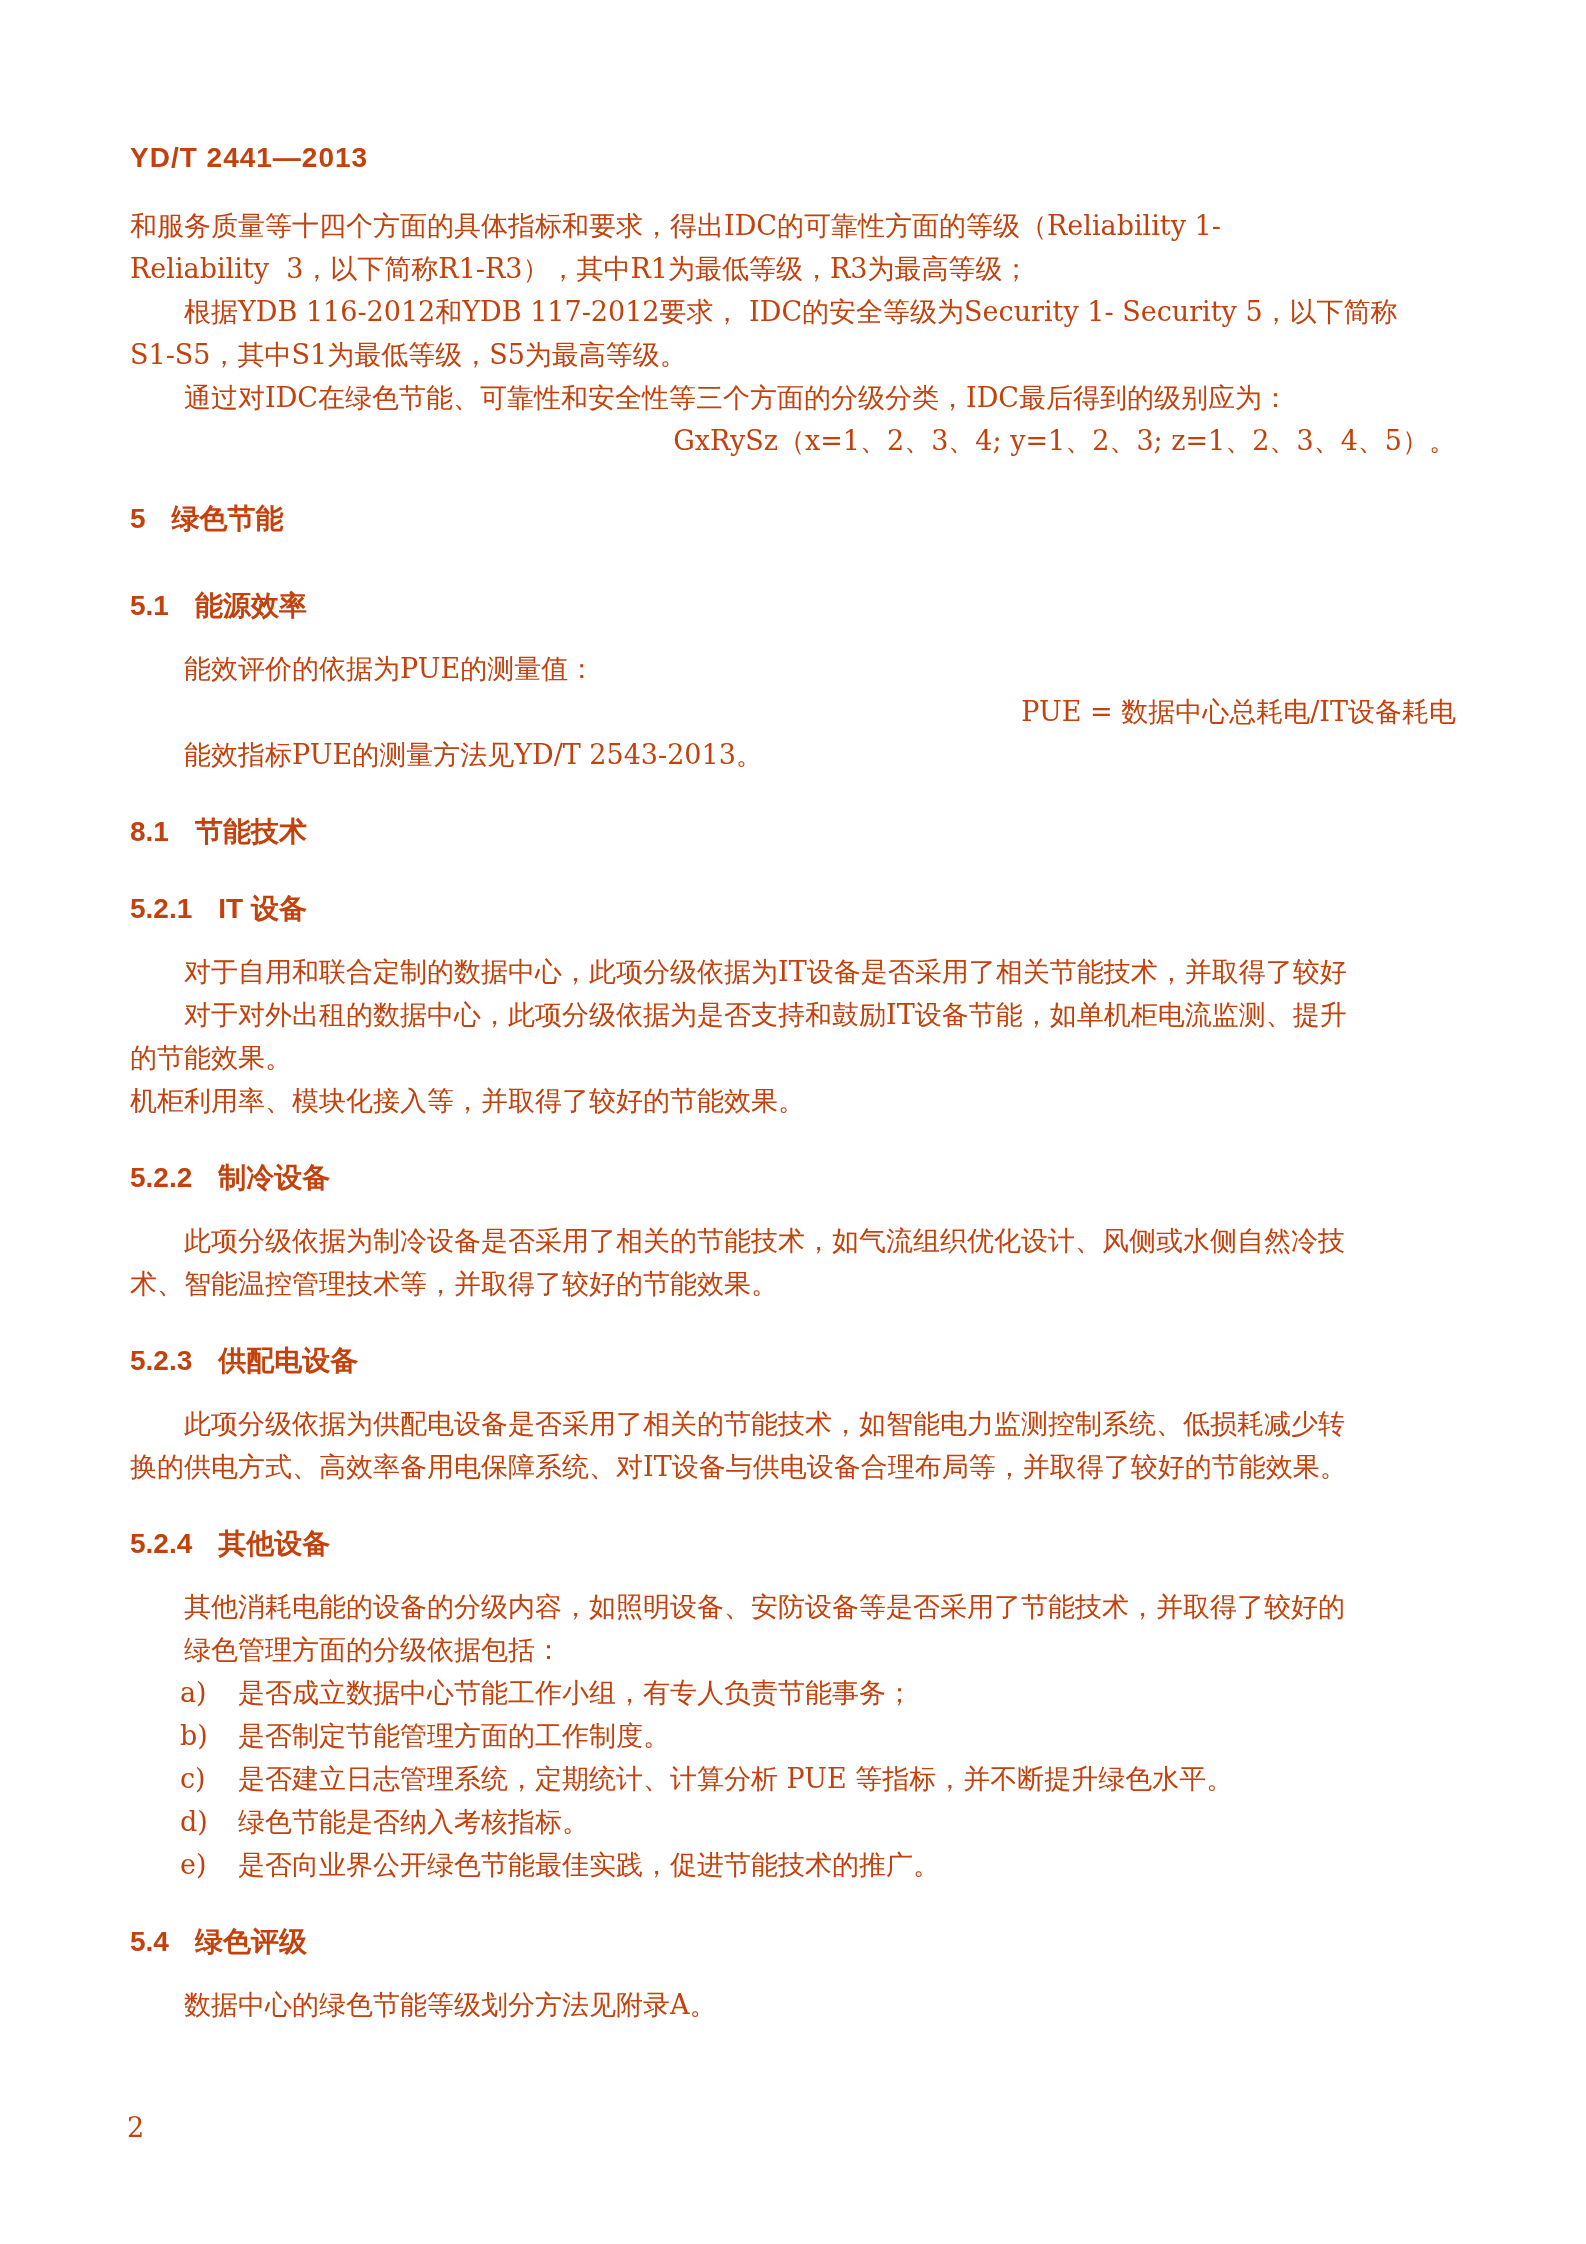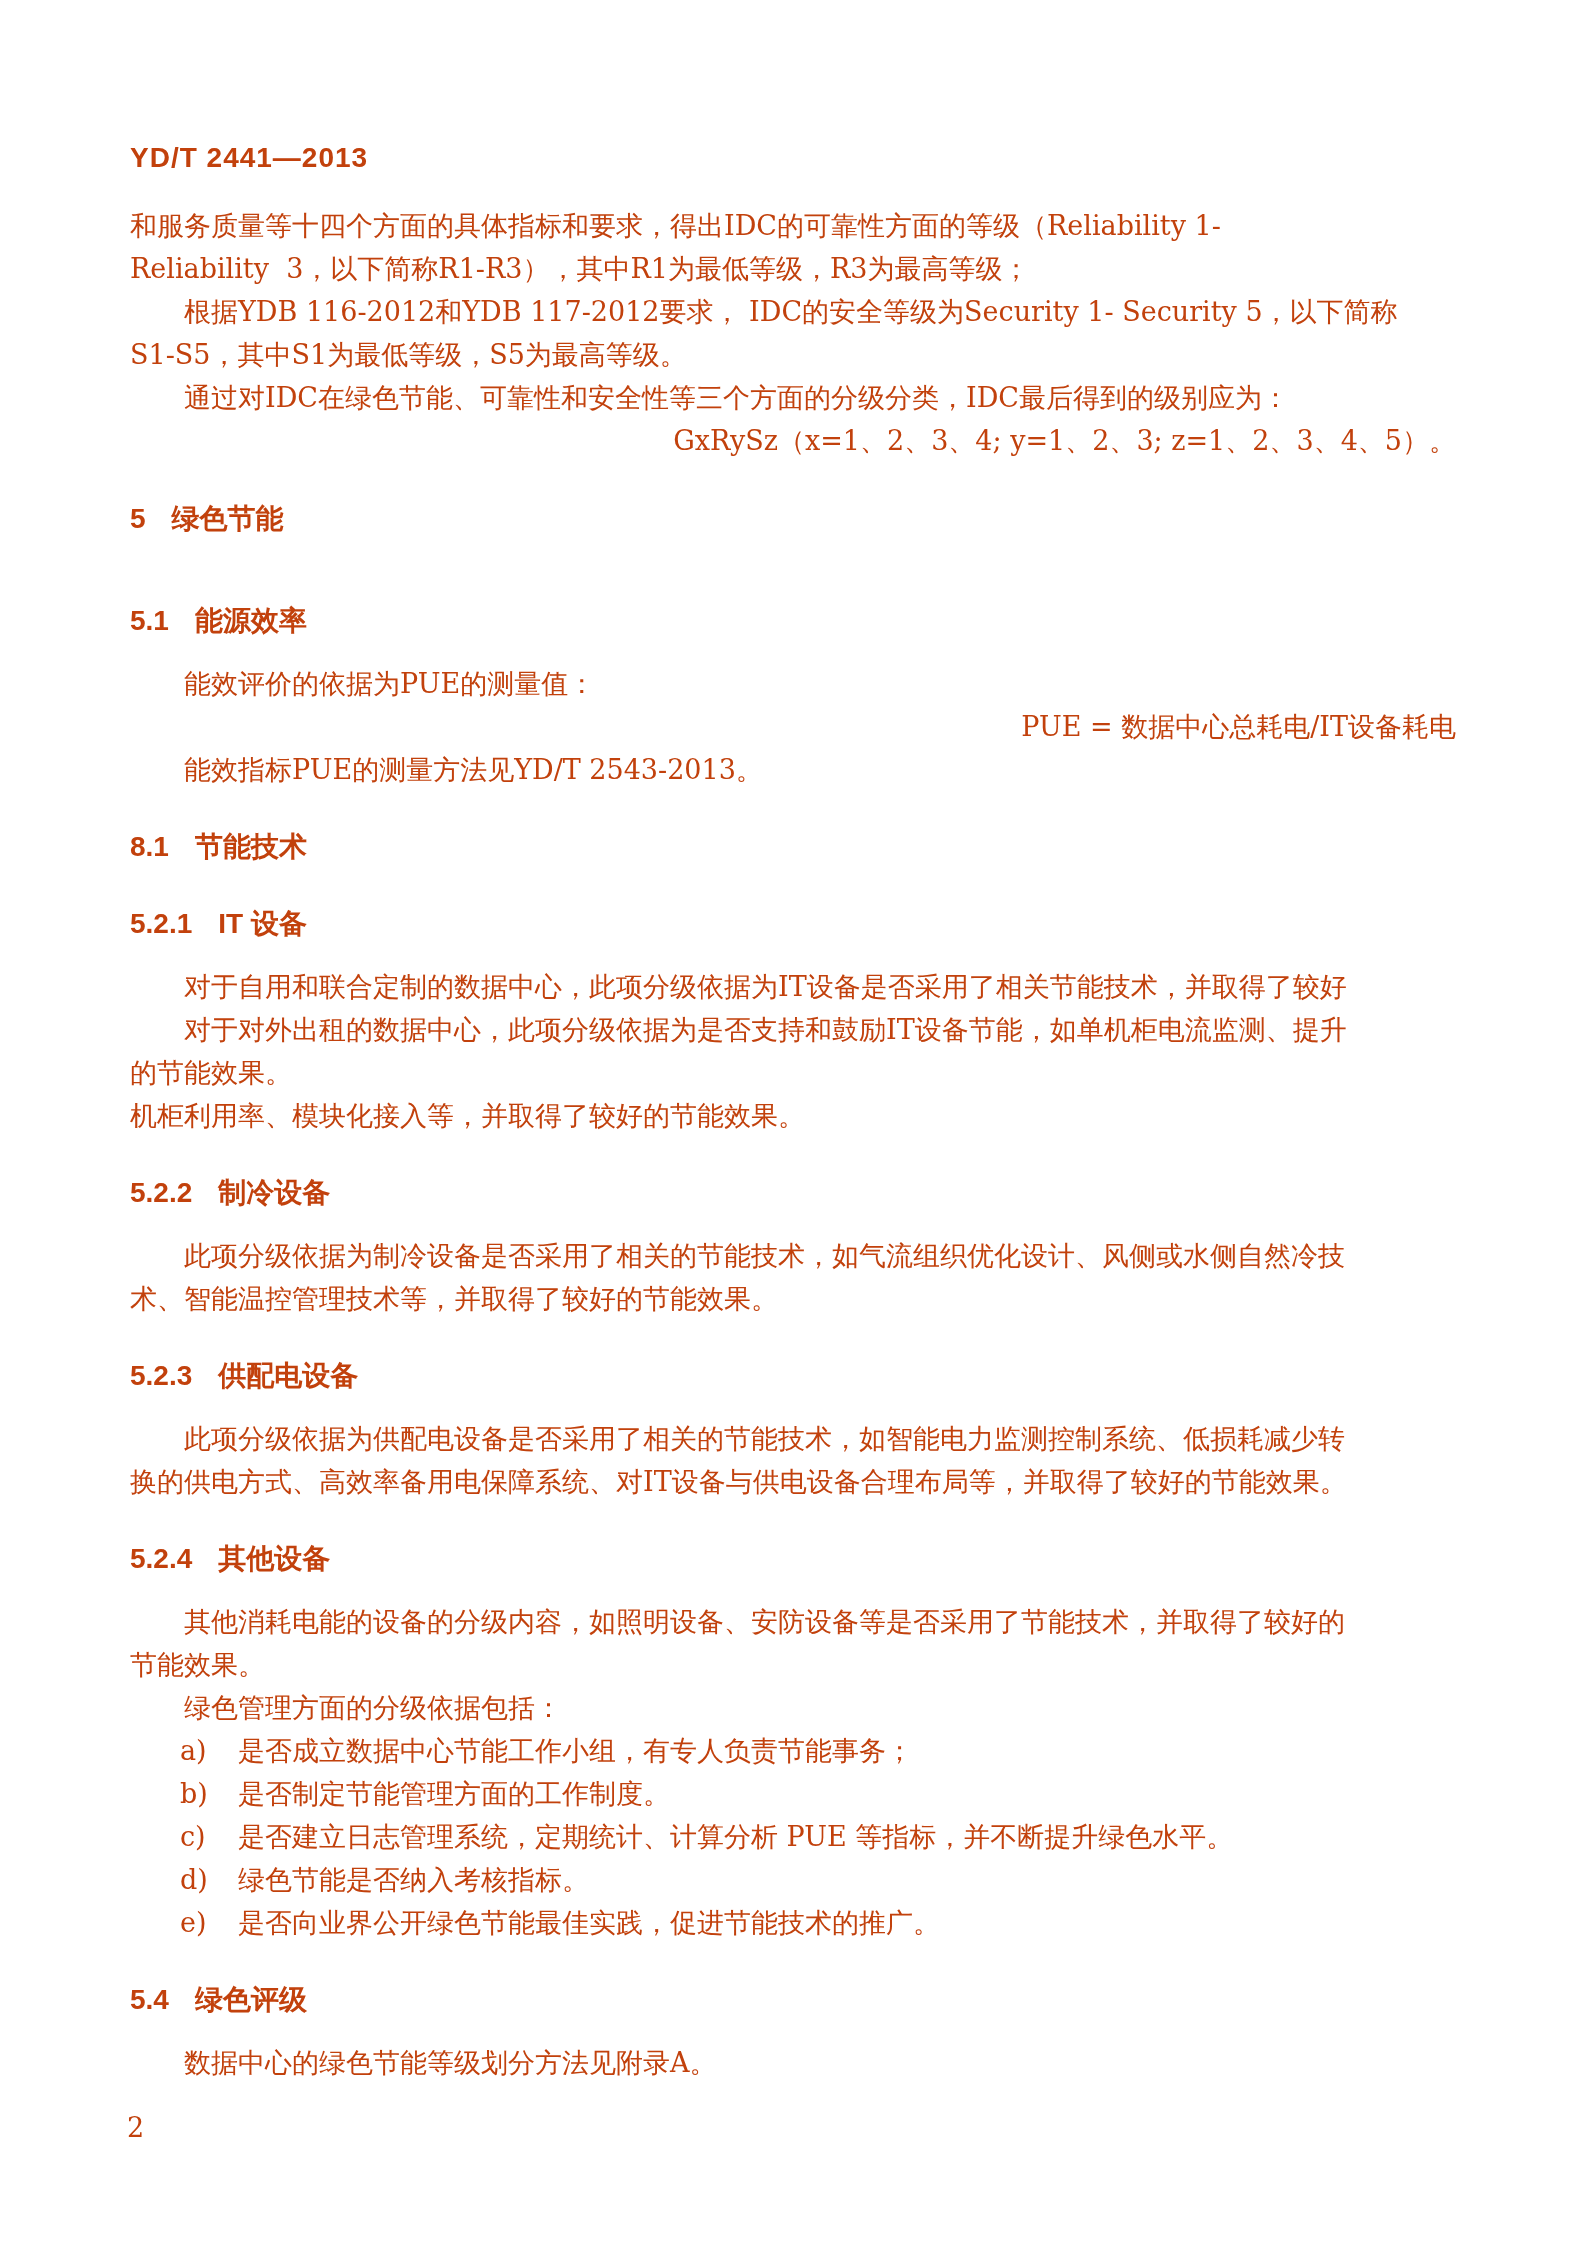--- a/index.html
+++ b/index.html
@@ -40,21 +40,21 @@
   .center { text-align: right; text-indent: 0; }
   .heading {
     font-family: "Liberation Sans", "DejaVu Sans", sans-serif;
     font-weight: bold;
     font-size: 28px;
     line-height: 43px;
     margin-top: 34px;
     margin-bottom: 20px;
     white-space: pre-wrap;
   }
-  .h1 { margin-top: 35px; margin-bottom: 59px; }
+  .h1 { margin-top: 35px; margin-bottom: 44px; }
   .h-label { margin-right: 26px; }
   .list-item {
     padding-left: 50px;
     min-height: 43px;
   }
   .li-marker {
     display: inline-block;
     width: 58px;
   }
   .li-text { white-space: pre-wrap; }
@@ -91,21 +91,20 @@
         <div class="line p">的节能效果。</div>
         <div class="line p">机柜利用率、模块化接入等，并取得了较好的节能效果。</div>
         <div class="heading h2"><span class="h-label">5.2.2</span><span class="h-title">制冷设备</span></div>
         <div class="line p-indent">此项分级依据为制冷设备是否采用了相关的节能技术，如气流组织优化设计、风侧或水侧自然冷技</div>
         <div class="line p">术、智能温控管理技术等，并取得了较好的节能效果。</div>
         <div class="heading h2"><span class="h-label">5.2.3</span><span class="h-title">供配电设备</span></div>
         <div class="line p-indent">此项分级依据为供配电设备是否采用了相关的节能技术，如智能电力监测控制系统、低损耗减少转</div>
         <div class="line p">换的供电方式、高效率备用电保障系统、对IT设备与供电设备合理布局等，并取得了较好的节能效果。</div>
         <div class="heading h2"><span class="h-label">5.2.4</span><span class="h-title">其他设备</span></div>
         <div class="line p-indent">其他消耗电能的设备的分级内容，如照明设备、安防设备等是否采用了节能技术，并取得了较好的</div>
-        <div class="line p">节能效果。</div>
         <div class="line p-indent">绿色管理方面的分级依据包括：</div>
         <div class="list-item"><span class="li-marker">a)</span><span class="li-text">是否成立数据中心节能工作小组，有专人负责节能事务；</span></div>
         <div class="list-item"><span class="li-marker">b)</span><span class="li-text">是否制定节能管理方面的工作制度。</span></div>
         <div class="list-item"><span class="li-marker">c)</span><span class="li-text">是否建立日志管理系统，定期统计、计算分析 PUE 等指标，并不断提升绿色水平。</span></div>
         <div class="list-item"><span class="li-marker">d)</span><span class="li-text">绿色节能是否纳入考核指标。</span></div>
         <div class="list-item"><span class="li-marker">e)</span><span class="li-text">是否向业界公开绿色节能最佳实践，促进节能技术的推广。</span></div>
         <div class="heading h2"><span class="h-label">5.4</span><span class="h-title">绿色评级</span></div>
         <div class="line p-indent">数据中心的绿色节能等级划分方法见附录A。</div>
       </div>
   </div>

